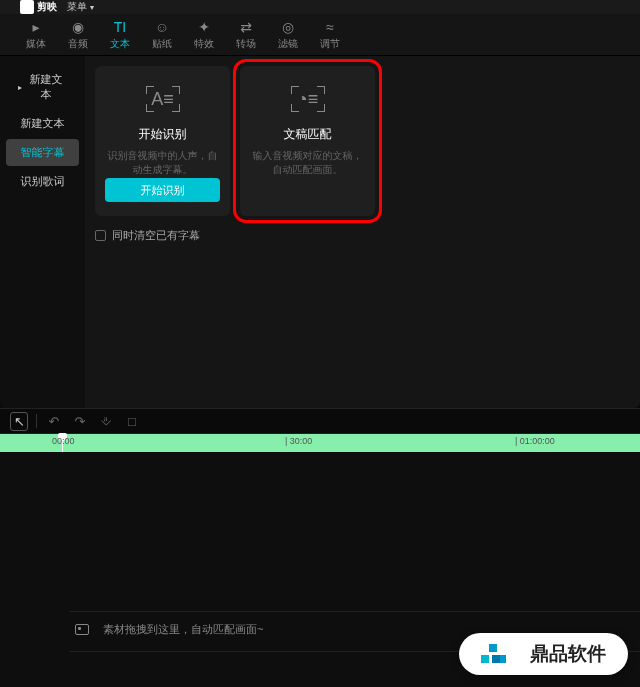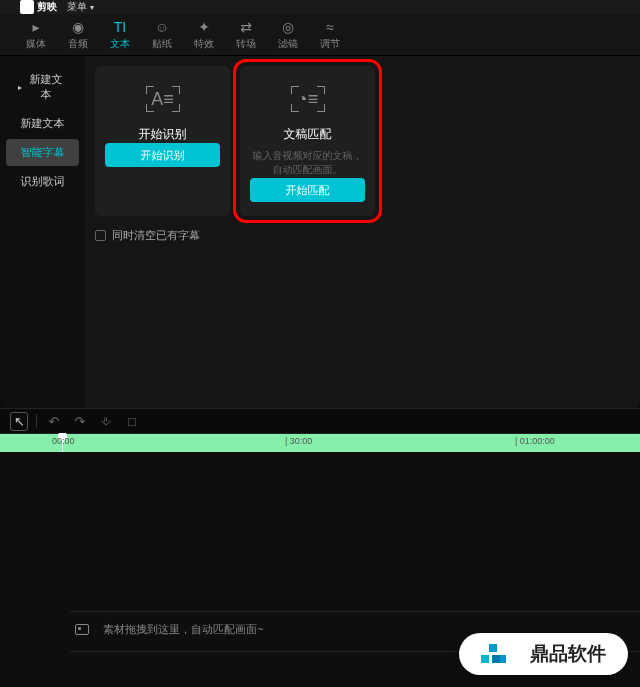--- a/index.html
+++ b/index.html
@@ -124,35 +124,35 @@
     <div class="side-item">识别歌词</div>
   </div>
   <div class="content">
     <div class="col">
       <div class="card">
         <div class="card-icon">
             <div class="corners"><span></span></div>
             <span>A≡</span>
           </div>
         <div class="card-title">开始识别</div>
+        <div class="card-desc">识别音视频中的人声，自动生成字幕。</div>
         <button class="card-btn">开始识别</button>
       </div>
       <div class="checkbox-row">
         <span class="chk"></span>
         <span>同时清空已有字幕</span>
       </div>
     </div>
     <div class="card highlighted">
       <div class="card-icon">
           <div class="corners"><span></span></div>
           <span>◔≡</span>
         </div>
       <div class="card-title">文稿匹配</div>
       <div class="card-desc">输入音视频对应的文稿，自动匹配画面。</div>
-      <button class="card-btn">开始匹配</button>
     </div>
   </div>
 </div>
 
 <div class="tool-row">
   <span class="tool-icon active">↖</span>
   <span class="divider"></span>
   <span class="tool-icon">↶</span>
   <span class="tool-icon">↷</span>
   <span class="tool-icon">⎀</span>

